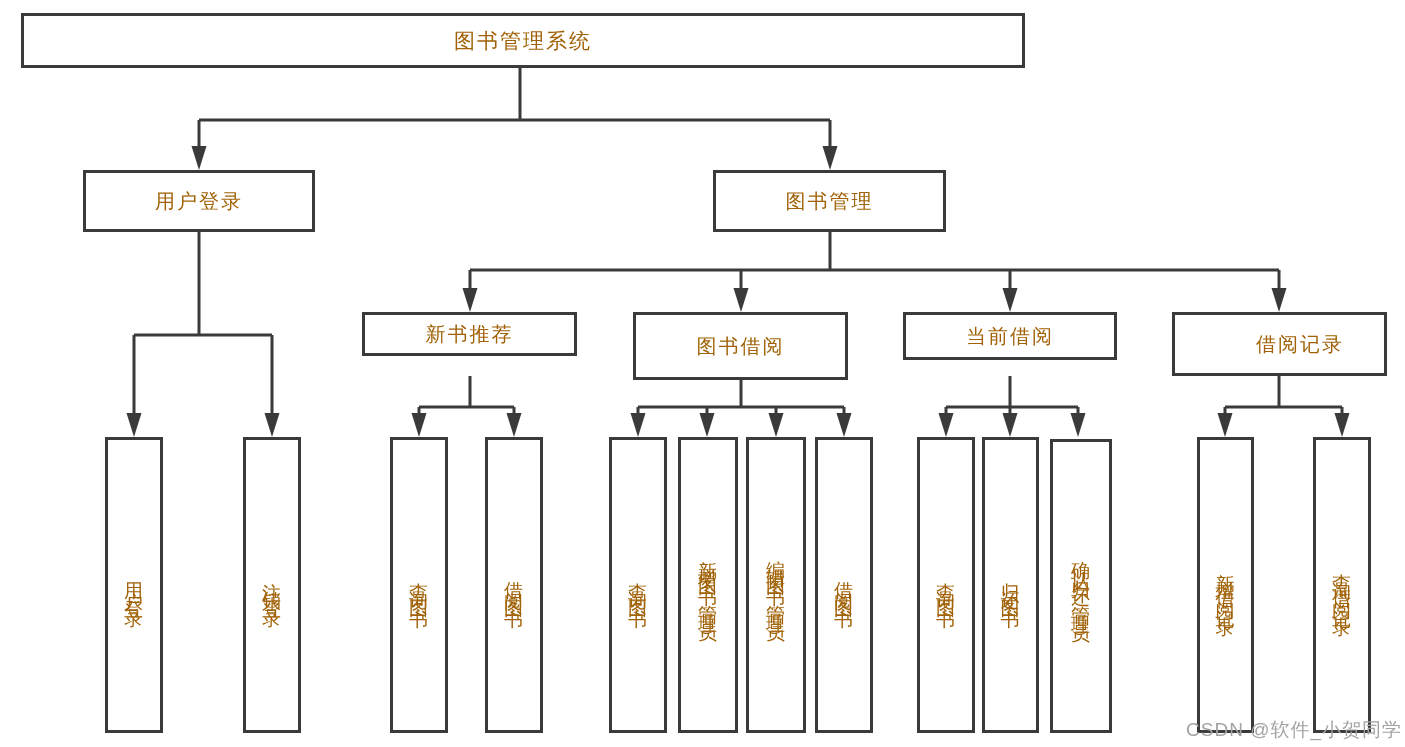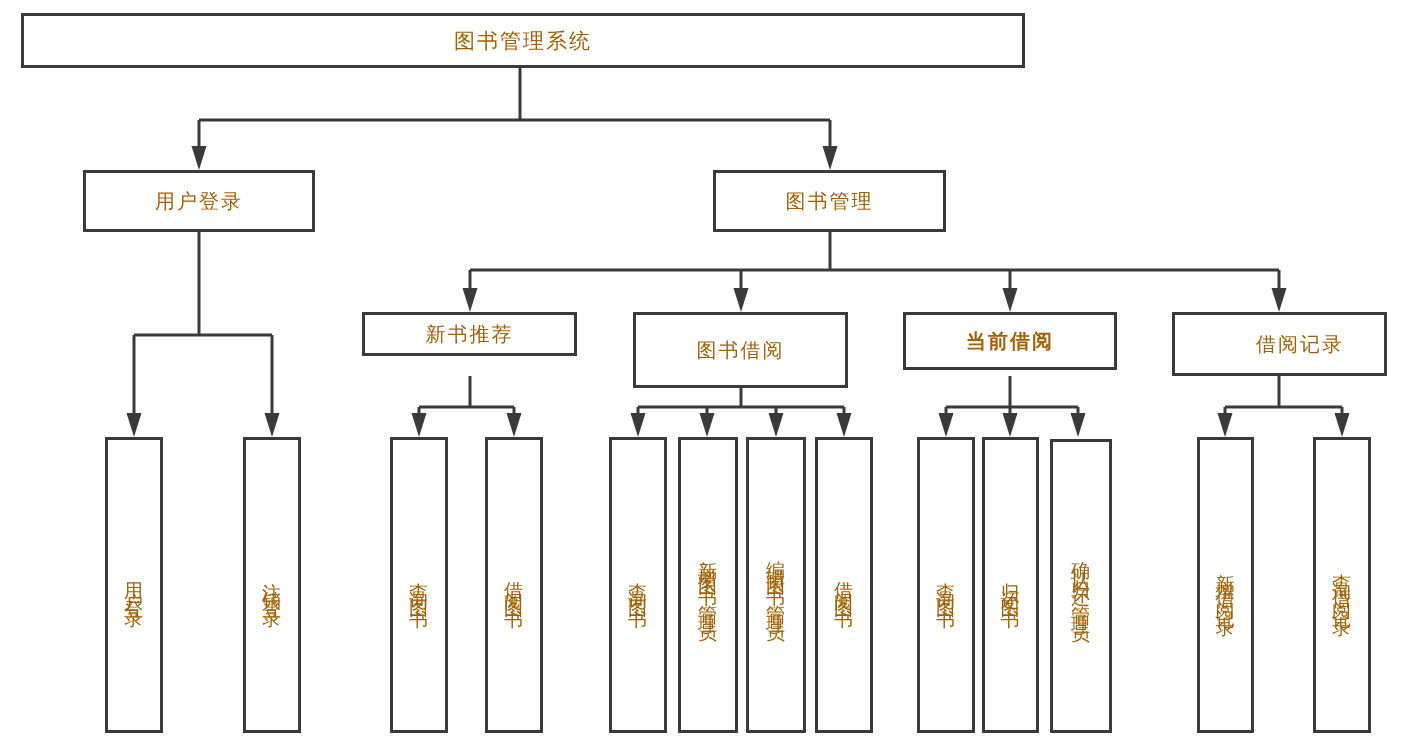--- a/index.html
+++ b/index.html
@@ -100,24 +100,24 @@
   <div class="node hbox" style="left:83px; top:170px; width:232px; height:62px;">
     <span>用户登录</span>
   </div>
   <div class="node hbox" style="left:713px; top:170px; width:233px; height:62px;">
     <span>图书管理</span>
   </div>
 
   <div class="node hbox" style="left:362px; top:312px; width:215px; height:44px;">
     <span>新书推荐</span>
   </div>
-  <div class="node hbox" style="left:633px; top:312px; width:215px; height:76px;">
+  <div class="node hbox" style="left:633px; top:312px; width:215px; height:68px;">
     <span>图书借阅</span>
   </div>
-  <div class="node hbox" style="left:903px; top:312px; width:214px; height:58px;font-weight:bold;">
+  <div class="node hbox" style="left:903px; top:312px; width:214px; height:48px;">
     <span>当前借阅</span>
   </div>
   <div class="node hbox" style="left:1172px; top:312px; width:215px; height:64px;padding-left:41px;">
     <span>借阅记录</span>
   </div>
 
   <div class="node vbox" style="left:105px; top:437px; width:58px; height:296px;">
     <span class="vtext">用户登录</span>
   </div>
   <div class="node vbox" style="left:243px; top:437px; width:58px; height:296px;">
@@ -154,14 +154,15 @@
     <span class="vtext">确认归还（管理员）</span>
   </div>
 
   <div class="node vbox" style="left:1197px; top:437px; width:57px; height:296px;">
     <span class="vtext">新增借阅记录</span>
   </div>
   <div class="node vbox" style="left:1313px; top:437px; width:58px; height:296px;">
     <span class="vtext">查询借阅记录</span>
   </div>
 
+  <div class="watermark">CSDN @软件_小贺同学</div>
 
 </div>
 
 </body></html>

